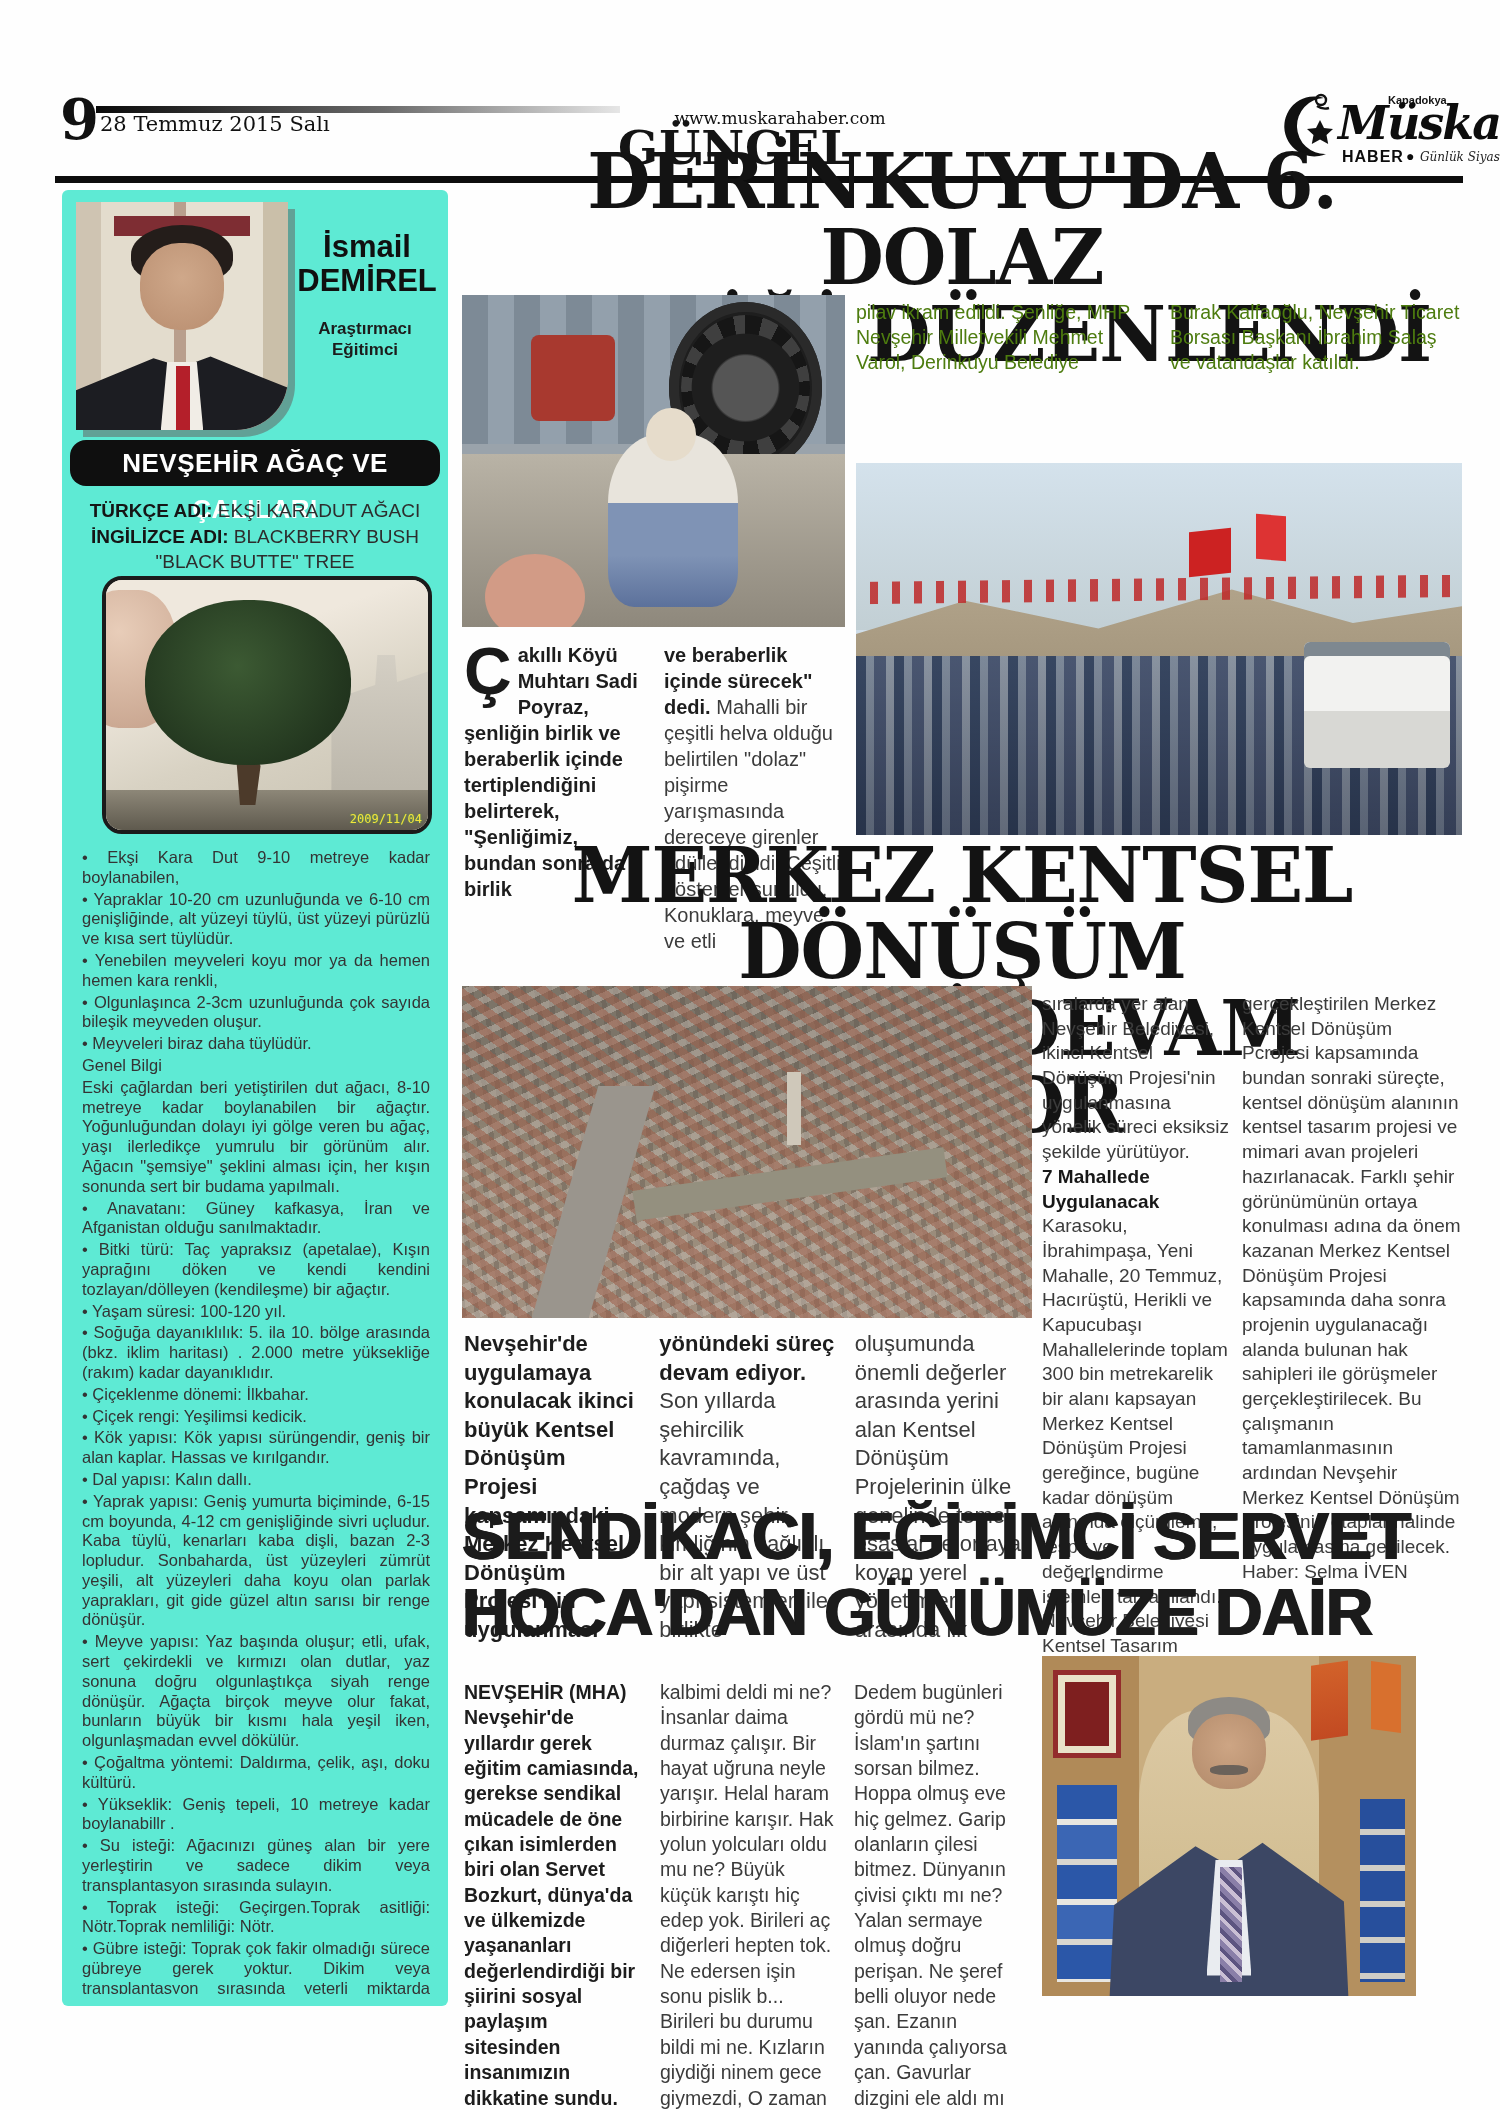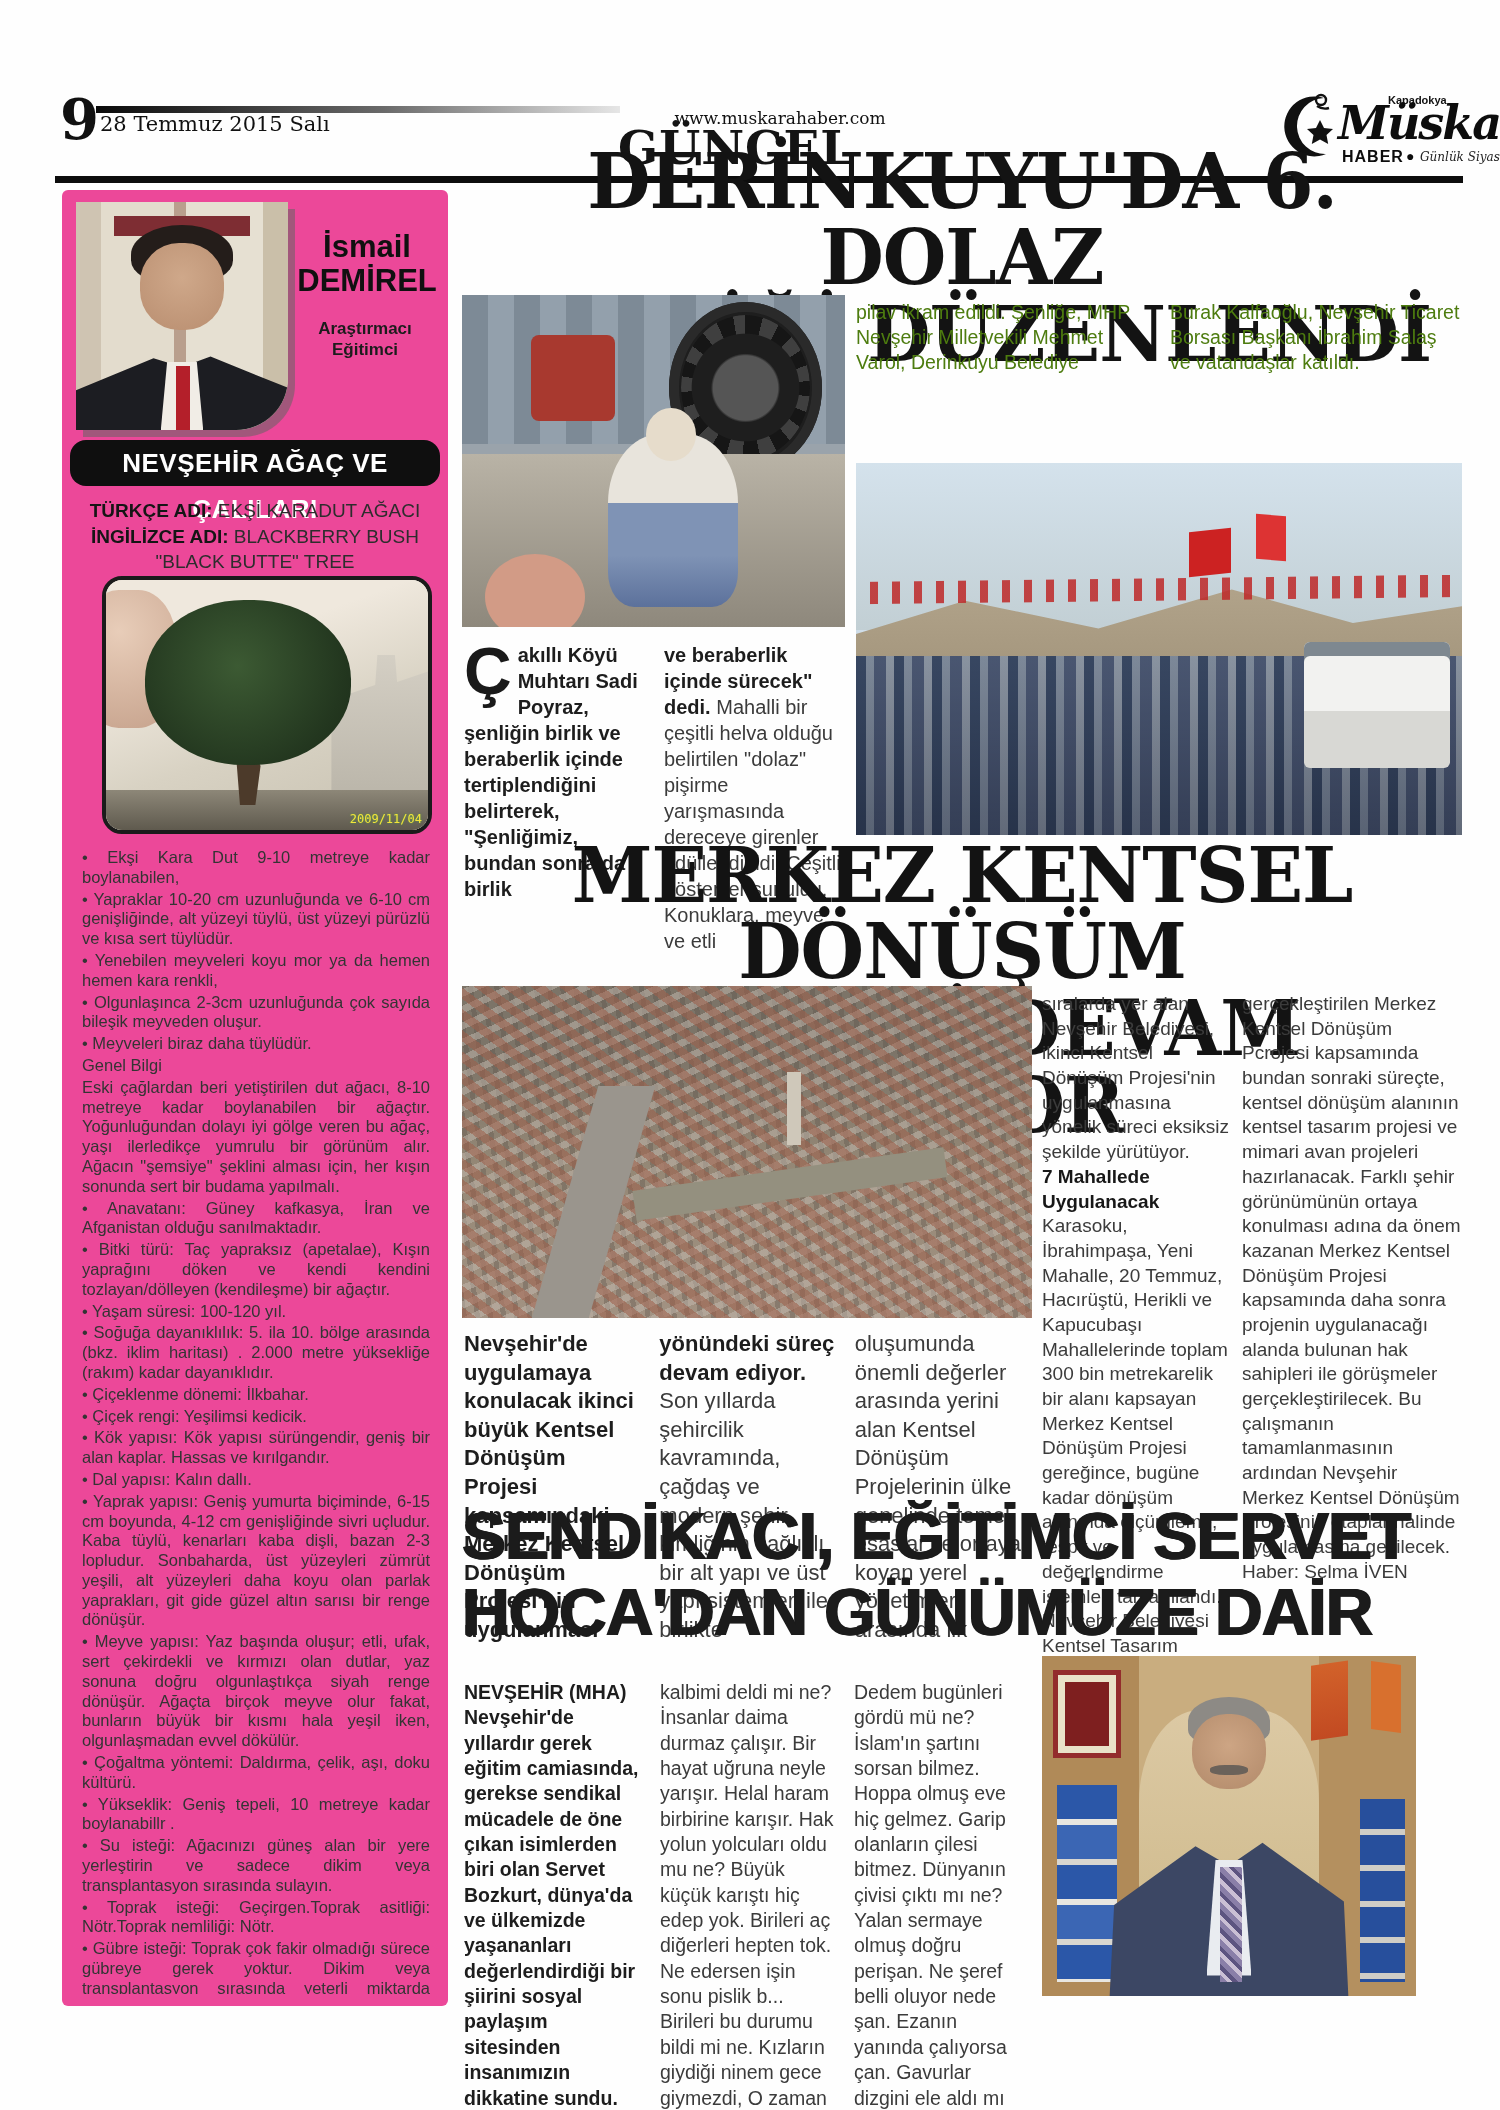--- a/index.html
+++ b/index.html
@@ -24,21 +24,21 @@
   .logo-name { position:absolute; left:58px; top:8px; font-family:"DejaVu Serif",serif;
     font-size:46px; font-weight:bold; font-style:italic; letter-spacing:-2px; color:#0d0d0d; }
   .logo-sub { position:absolute; left:62px; top:60px; font-size:16px; font-weight:bold; color:#0d0d0d; letter-spacing:1px;}
   .logo-dot { position:absolute; left:126px; top:60px; font-size:14px; color:#0d0d0d; }
   .logo-tagline { position:absolute; left:140px; top:62px; font-family:"DejaVu Serif",serif;
     font-style:italic; font-size:12px; color:#222; white-space:nowrap; }
   .top-rule { position:absolute; left:55px; top:176px; width:1408px; height:7px; background:#0d0d0d; }
 
   
   .leftcol { position:absolute; left:62px; top:190px; width:386px; height:1816px;
-    background:#ec4899; border-radius:6px; }
+    background:#5eead4; border-radius:6px; }
   .author-photo { position:absolute; left:14px; top:12px; width:212px; height:228px;
     border-radius:0 0 52px 0; overflow:hidden; background:#d9d0c2;
     box-shadow:7px 7px 0 rgba(100,100,98,.55); }
   .ap-panel { position:absolute; inset:0;
     background:linear-gradient(90deg,#cfc4b2 0 12%,#e3dccd 12% 46%,#b99f8d 46% 52%,#e6e0d2 52% 88%,#cabfa9 88%); }
   .ap-band { position:absolute; left:18%; top:6%; width:64%; height:9%; background:#7e2d33; }
   .ap-hair { position:absolute; left:26%; top:10%; width:48%; height:26%; border-radius:50% 50% 40% 40%; background:#241d1a; }
   .ap-face { position:absolute; left:30%; top:18%; width:40%; height:38%; border-radius:46%; 
     background:radial-gradient(circle at 50% 40%, #cfa88a, #b98e70); }
   .ap-suit { position:absolute; left:-6%; bottom:-2%; width:112%; height:38%;

